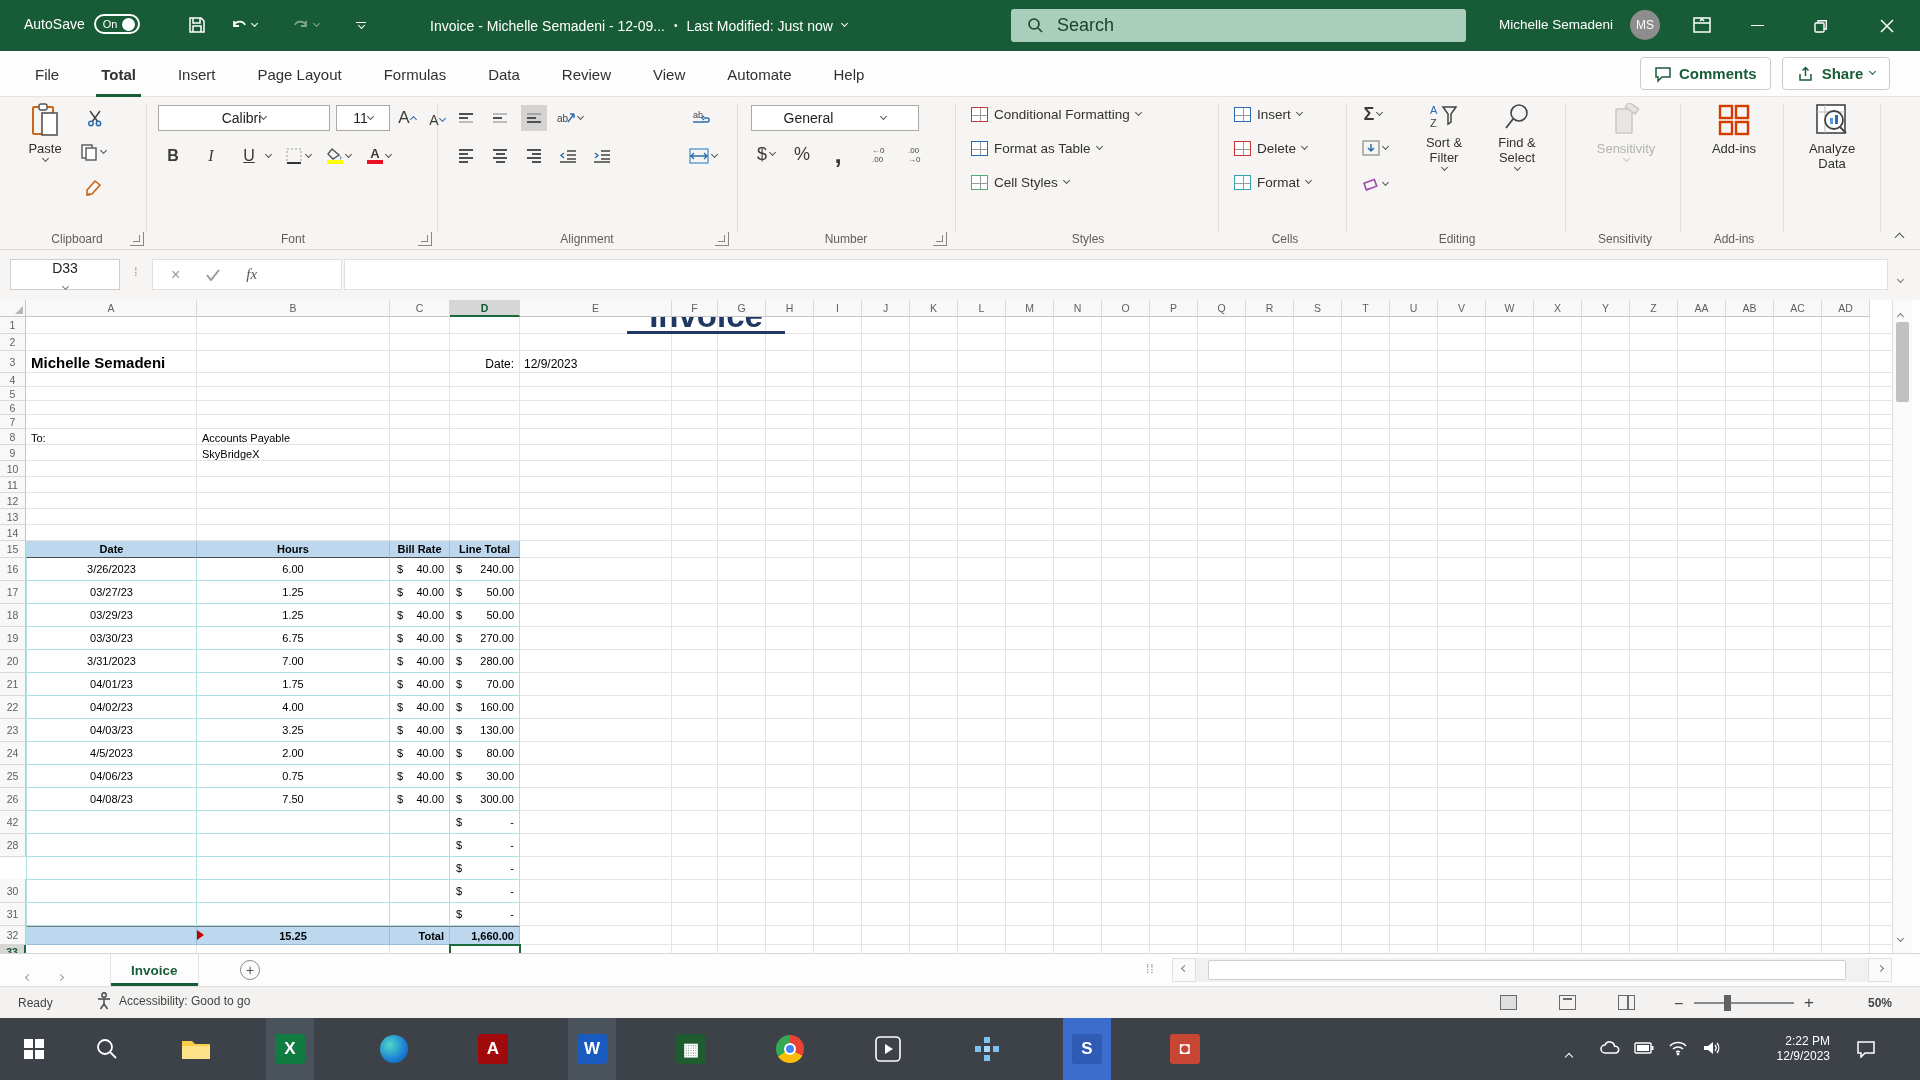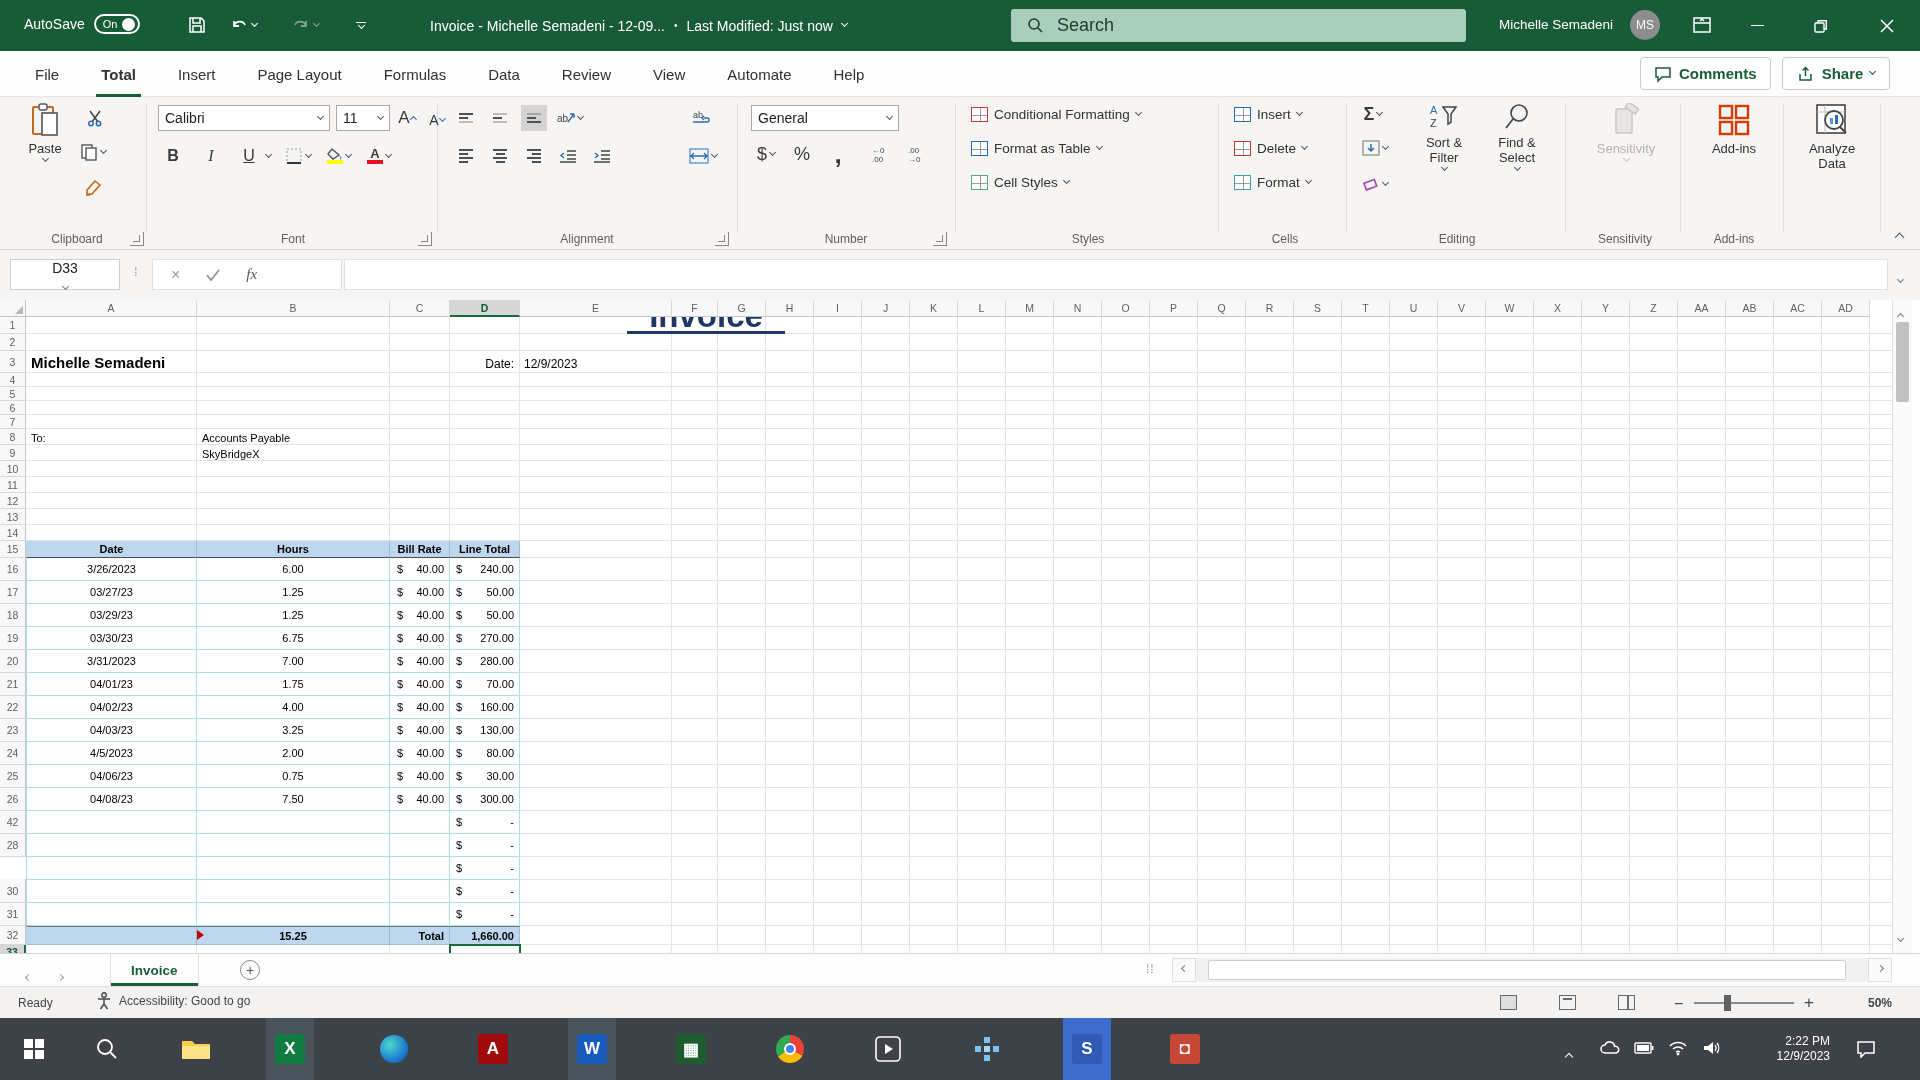--- a/index.html
+++ b/index.html
@@ -38,21 +38,21 @@
   .ribbon{position:absolute;left:0;top:97px;width:1920px;height:153px;background:#F6F5F3;border-bottom:1px solid #D8D6D4;}
   .gsep{position:absolute;top:6px;height:130px;width:1px;background:#E1DFDD;}
   .glabel{position:absolute;bottom:4px;font-size:12px;color:#605E5C;width:100%;text-align:center;}
   .launcher{position:absolute;bottom:4px;right:2px;width:14px;height:14px;border-left:1px solid #8A8886;border-top:1px solid #8A8886;
             transform:rotate(180deg);}
   .launcher::after{content:"";position:absolute;left:3px;top:3px;width:6px;height:6px;
             border-left:1.4px solid #8A8886;border-top:1.4px solid #8A8886;}
   .bigbtn{display:flex;flex-direction:column;align-items:center;justify-content:flex-start;gap:4px;
           font-size:13px;color:#323130;text-align:center;line-height:15px;}
   .combo{background:#fff;border:1px solid #ACA9A5;height:26px;display:flex;align-items:center;
-         padding:6px 6px;font-size:14px;color:#222;justify-content:space-between;}
+         padding:6px 6px;font-size:14px;color:#222;justify-content:center;}
   .icbtn{height:26px;min-width:26px;display:inline-flex;align-items:center;justify-content:center;color:#3b3a39;
          font-size:15px;gap:3px;padding:0 2px;}
   .icbtn.sel{background:#D5D3D1;}
   .alig{display:inline-flex;flex-direction:column;gap:2.5px;}
   .alig i{display:block;height:1.6px;background:#505050;}
   .rowlbl{display:flex;align-items:center;gap:6px;font-size:13.5px;color:#323130;height:27px;}
   .grid9{width:17px;height:15px;border:1.2px solid #5a5a5a;position:relative;background:#fff;}
   .grid9::before{content:"";position:absolute;left:0;right:0;top:50%;height:1px;background:#9a9a9a;}
   .grid9::after{content:"";position:absolute;top:0;bottom:0;left:50%;width:1px;background:#9a9a9a;}
   
@@ -379,21 +379,21 @@
               <path d="M1 8h18M5 5l-3 3 3 3M15 5l3 3-3 3" stroke="#2b6cb0" stroke-width="1.3" fill="none"></path>
             </svg>
           <span class="chv sm" style="color:#555;"></span>
         </span>
       </div>
       <div class="glabel">Alignment</div>
       <div class="launcher"></div>
     </div>
 
     <div class="ab" style="left:743px;top:0;width:206px;height:153px;">
-      <div class="ab combo" style="left:8px;top:8px;width:148px;gap:48px;">
+      <div class="ab combo" style="left:8px;top:8px;width:168px;gap:48px;">
         <span>General</span>
           <span class="chv sm" style="color:#555;"></span>
       </div>
       <div class="ab flex" style="left:10px;top:44px;gap:10px;">
         <span class="icbtn" style="font-size:18px;">
             <span>$</span>
             <span class="chv sm" style="color:#555;"></span>
           </span>
         <span class="icbtn" style="font-size:18px;">%</span>
         <span class="icbtn" style="font-size:26px;font-weight:bold;line-height:10px;">,</span>

